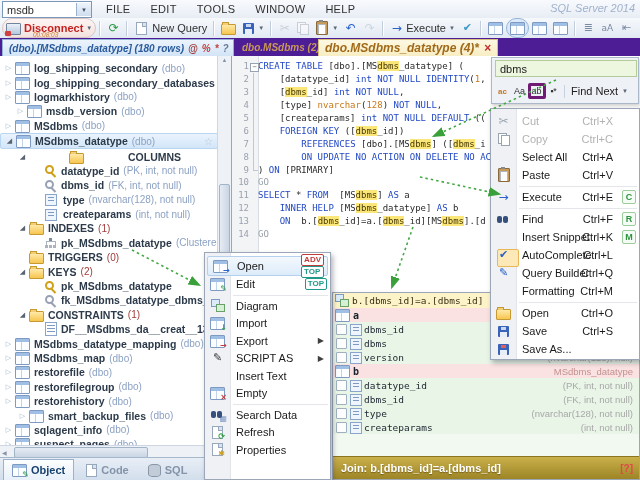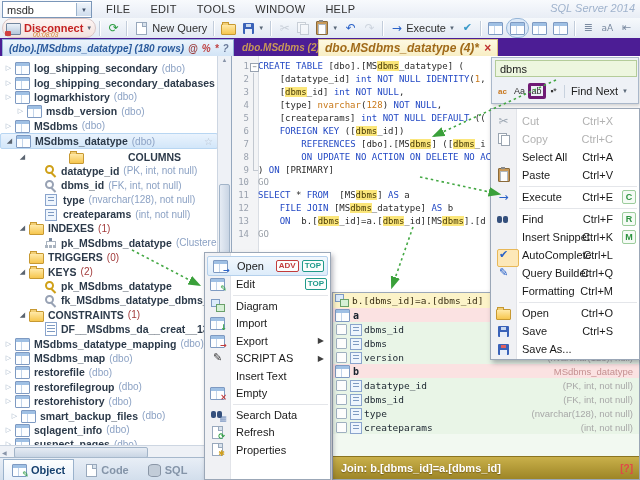--- a/index.html
+++ b/index.html
@@ -98,21 +98,21 @@
   .m-item{position:relative;display:flex;align-items:center;height:18px;padding-left:31px;color:#1a1a1a;}
   #treemenu .m-item{height:17.5px;}
   .m-item.disabled{color:#b2b2b2;}
   .m-item.hl{background:linear-gradient(#f3f8fd,#ddecfa);border:1px solid #b4d0ec;border-radius:2px;margin:0 2px;padding-left:29px;}
   .m-item .micon{position:absolute;left:4px;width:17px;display:flex;justify-content:center;}
   .m-item .sc{position:absolute;right:26px;color:inherit;}
   .m-item .badge{font-size:8px;font-weight:bold;border:1px solid currentColor;border-radius:2px;padding:0 2px;margin-left:3px;background:#fcfdfc;height:10px;line-height:10px;}
   .m-item .kbadge{position:absolute;right:3px;width:12px;height:12px;border:1px solid #9ccc9c;background:#f5fbf5;color:#2d9440;
                   font-size:9px;font-weight:bold;text-align:center;line-height:12px;border-radius:2px;}
   .m-item .sub{position:absolute;right:6px;font-size:8px;color:#404040;}
-  .m-item .bwrap{position:absolute;right:3px;display:flex;}
+  .m-item .bwrap{position:absolute;right:3px;display:flex;flex-direction:column;}
   .m-sep{height:4px;position:relative;margin-left:28px;margin-right:2px;}
   .m-sep::after{content:"";position:absolute;left:0;right:0;top:2px;border-top:1px solid #e4e6ea;}
   .micon-press{position:absolute;left:2px;width:20px;height:16px;background:#fde8b8;border:1px solid #e8b858;border-radius:2px;}
   
   #popup{position:absolute;left:332px;top:292px;width:308px;height:188px;background:#f2f9f1;border:1px solid #9ba7b7;
          box-shadow:2px 3px 5px rgba(40,40,60,.3);z-index:30;box-sizing:border-box;overflow:hidden;}
   #popup-header{position:absolute;left:0;top:0;right:0;height:15px;background:#fcf3c8;border-bottom:1px solid #e4d8a8;
                 display:flex;align-items:center;font-family:"DejaVu Sans Mono",monospace;font-size:9.5px;color:#3a3014;}
   #popup-rows{position:absolute;left:0;top:15px;right:0;}
   .prow{height:14px;display:flex;align-items:center;font-family:"DejaVu Sans Mono",monospace;font-size:9.5px;position:relative;}
@@ -295,21 +295,21 @@
         <div class="cl"><span class="ln">2</span><span class="fold"><span class="fline"></span></span><span class="ct"><span class="s-pl">    [datatype_id] </span><span class="s-kw">int</span><span class="s-pl"> </span><span class="s-kw">NOT NULL IDENTITY</span><span class="s-pl">(</span><span class="s-num">1</span><span class="s-pl">,</span></span></div>
         <div class="cl"><span class="ln">3</span><span class="fold"><span class="fline"></span></span><span class="ct"><span class="s-pl">    [</span><span class="s-hl">dbms</span><span class="s-pl">_id] </span><span class="s-kw">int</span><span class="s-pl"> </span><span class="s-kw">NOT NULL</span><span class="s-pl">,</span></span></div>
         <div class="cl"><span class="ln">4</span><span class="fold"><span class="fline"></span></span><span class="ct"><span class="s-pl">    [type] </span><span class="s-ty">nvarchar</span><span class="s-pl">(</span><span class="s-num">128</span><span class="s-pl">) </span><span class="s-kw">NOT NULL</span><span class="s-pl">,</span></span></div>
         <div class="cl"><span class="ln">5</span><span class="fold"><span class="fline"></span></span><span class="ct"><span class="s-pl">    [createparams] </span><span class="s-kw">int</span><span class="s-pl"> </span><span class="s-kw">NOT NULL DEFAULT</span><span class="s-pl"> ((</span></span></div>
         <div class="cl"><span class="ln">6</span><span class="fold"><span class="fline"></span></span><span class="ct"><span class="s-pl">    </span><span class="s-kw">FOREIGN KEY</span><span class="s-pl"> ([</span><span class="s-hl">dbms</span><span class="s-pl">_id])</span></span></div>
         <div class="cl"><span class="ln">7</span><span class="fold"><span class="fline"></span></span><span class="ct"><span class="s-pl">        </span><span class="s-kw">REFERENCES</span><span class="s-pl"> [dbo].[MS</span><span class="s-hl">dbms</span><span class="s-pl">] ([</span><span class="s-hl">dbms</span><span class="s-pl">_i</span></span></div>
         <div class="cl"><span class="ln">8</span><span class="fold"><span class="fline"></span></span><span class="ct"><span class="s-pl">        </span><span class="s-kw">ON UPDATE NO ACTION ON DELETE NO ACT</span></span></div>
         <div class="cl"><span class="ln">9</span><span class="fold"><span class="fcorner"></span></span><span class="ct"><span class="s-pl">) </span><span class="s-kw">ON</span><span class="s-pl"> [PRIMARY]</span></span></div>
         <div class="cl"><span class="ln">10</span><span class="fold"></span><span class="ct"><span class="s-go">GO</span></span></div>
         <div class="cl"><span class="ln">11</span><span class="fold"></span><span class="ct"><span class="s-kw">SELECT</span><span class="s-pl"> * </span><span class="s-kw">FROM</span><span class="s-pl">  [MS</span><span class="s-hl">dbms</span><span class="s-pl">] </span><span class="s-kw">AS</span><span class="s-pl"> a</span></span></div>
-        <div class="cl"><span class="ln">12</span><span class="fold"></span><span class="ct"><span class="s-pl">    </span><span class="s-kw">FILE JOIN</span><span class="s-pl"> [MS</span><span class="s-hl">dbms</span><span class="s-pl">_datatype] </span><span class="s-kw">AS</span><span class="s-pl"> b</span></span></div>
+        <div class="cl"><span class="ln">12</span><span class="fold"></span><span class="ct"><span class="s-pl">    </span><span class="s-kw">INNER HELP</span><span class="s-pl"> [MS</span><span class="s-hl">dbms</span><span class="s-pl">_datatype] </span><span class="s-kw">AS</span><span class="s-pl"> b</span></span></div>
         <div class="cl"><span class="ln">13</span><span class="fold"></span><span class="ct"><span class="s-pl">    </span><span class="s-kw">ON</span><span class="s-pl">  b.[</span><span class="s-hl">dbms</span><span class="s-pl">_id]=a.[</span><span class="s-hl">dbms</span><span class="s-pl">_id][MS</span><span class="s-hl">dbms</span><span class="s-pl">].[d</span></span></div>
         <div class="cl"><span class="ln">14</span><span class="fold"></span><span class="ct"><span class="s-go">GO</span></span></div>
       </div>
   </div>
 
   <div id="treepanel">
     <div id="tree-rows">
         <div class="trow" style="padding-left: 2px;">
           <span class="exp">▷</span>
           <span class="gi gi-tbl"></span>
@@ -436,21 +436,21 @@
           <span class="gi gi-tbl"></span>
           <span class="tlabel">restorefilegroup</span>
           <span class="tnote">(dbo)</span>
         </div>
         <div class="trow" style="padding-left: 2px;">
           <span class="exp">▷</span>
           <span class="gi gi-tbl"></span>
           <span class="tlabel">restorehistory</span>
           <span class="tnote">(dbo)</span>
         </div>
-        <div class="trow" style="padding-left: 8px;">
+        <div class="trow" style="padding-left: 16px;">
           <span class="exp">▷</span>
           <span class="gi gi-tbl"></span>
           <span class="tlabel">smart_backup_files</span>
           <span class="tnote">(dbo)</span>
         </div>
         <div class="trow" style="padding-left: 2px;">
           <span class="exp">▷</span>
           <span class="gi gi-tbl"></span>
           <span class="tlabel">sqlagent_info</span>
           <span class="tnote">(dbo)</span>

